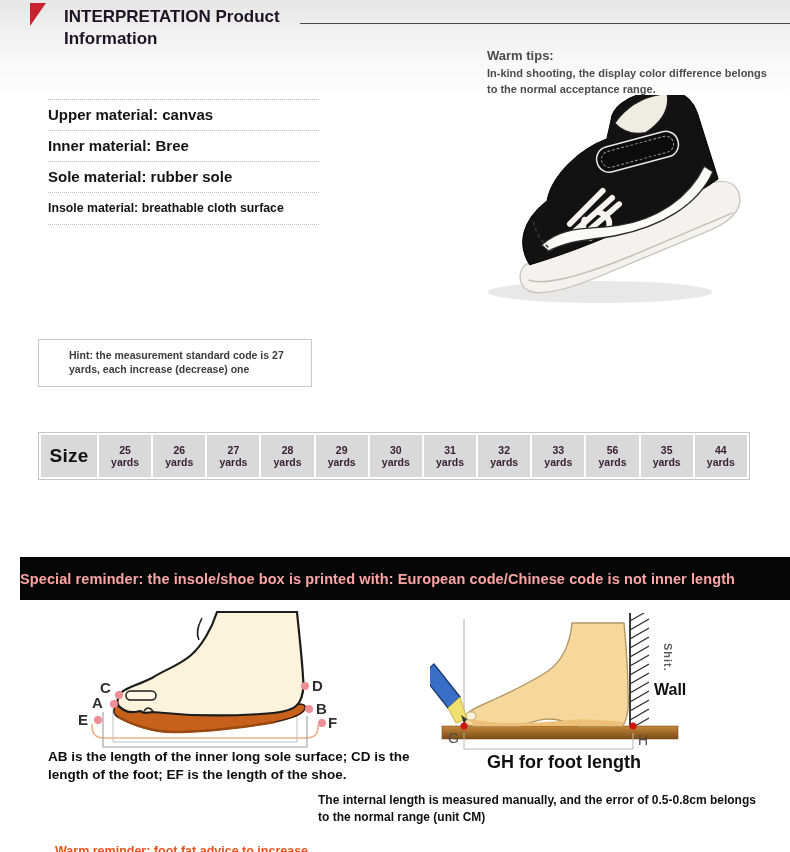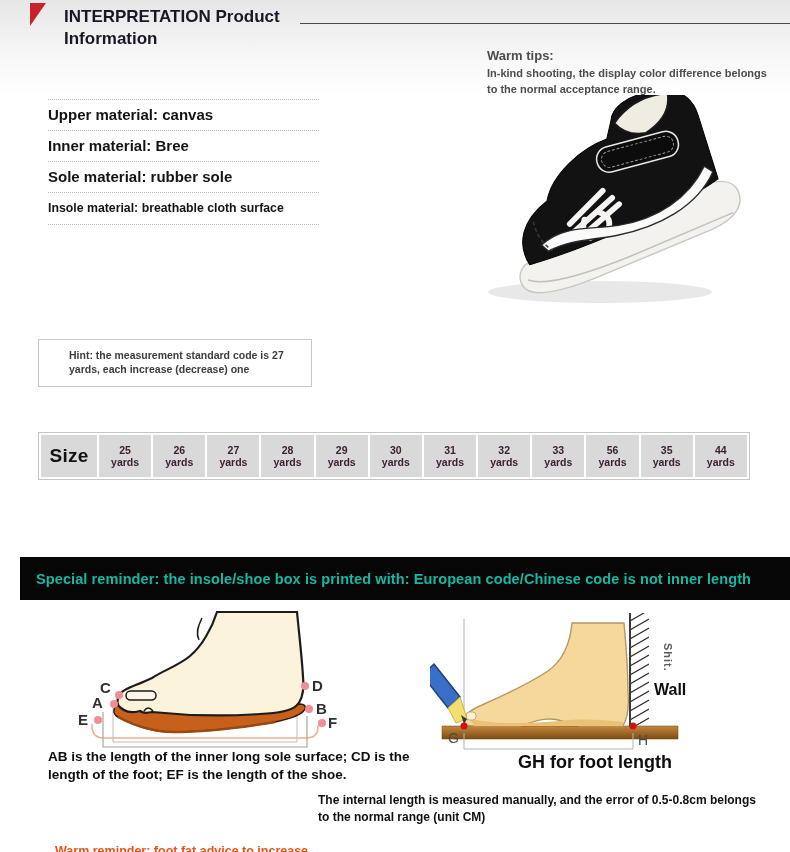--- a/index.html
+++ b/index.html
@@ -60,34 +60,34 @@
   table.size-table th.wrap span { display:inline-block; width:28px; }
   table.size-table td {
     border:1px solid #c6c6c6; background:#fff; height:37px;
     text-align:center; vertical-align:middle; font-size:15.5px; color:#161616;
   }
   td.rowhead .rl { font-size:8px; font-weight:bold; color:#2b2b2b; line-height:1.25; }
   td.rowhead .ru { font-size:11px; color:#8a8a8a; line-height:1.1; }
 
   .banner {
     position:absolute; left:20px; top:557px; width:770px; height:43px;
-    background:#060606; color:#14b8a6; display:flex; align-items:center;
-    padding-left:16px; font-size:14.5px; font-weight:bold; letter-spacing:.1px;
+    background:#060606; color:#fca5a5; display:flex; align-items:center;
+    font-size:14.5px; font-weight:bold; letter-spacing:.1px;
   }
 
   .diagram-left  { position:absolute; left:40px;  top:608px; width:360px; height:145px; }
   .diagram-right { position:absolute; left:430px; top:605px; width:360px; height:150px; }
 
   .ab-caption {
     position:absolute; left:48px; top:748px; width:400px;
     font-size:13.5px; font-weight:bold; color:#0e0e0e; line-height:1.35;
   }
   .gh-caption {
     position:absolute; left:487px; top:752px; width:220px;
-    font-size:18px; font-weight:bold; color:#0e0e0e;margin-left:31px;
+    font-size:18px; font-weight:bold; color:#0e0e0e;
   }
   .warm-reminder {
     position:absolute; left:55px; top:796px; width:262px;
     font-size:12.5px; font-weight:bold; color:#e8531d; line-height:1.45;margin-top:46px;
   }
   .measure-note {
     position:absolute; left:318px; top:792px; width:448px;
     font-size:12px; font-weight:bold; color:#101010; line-height:1.4;
   }
   svg text { font-family:"Liberation Sans", sans-serif; }

